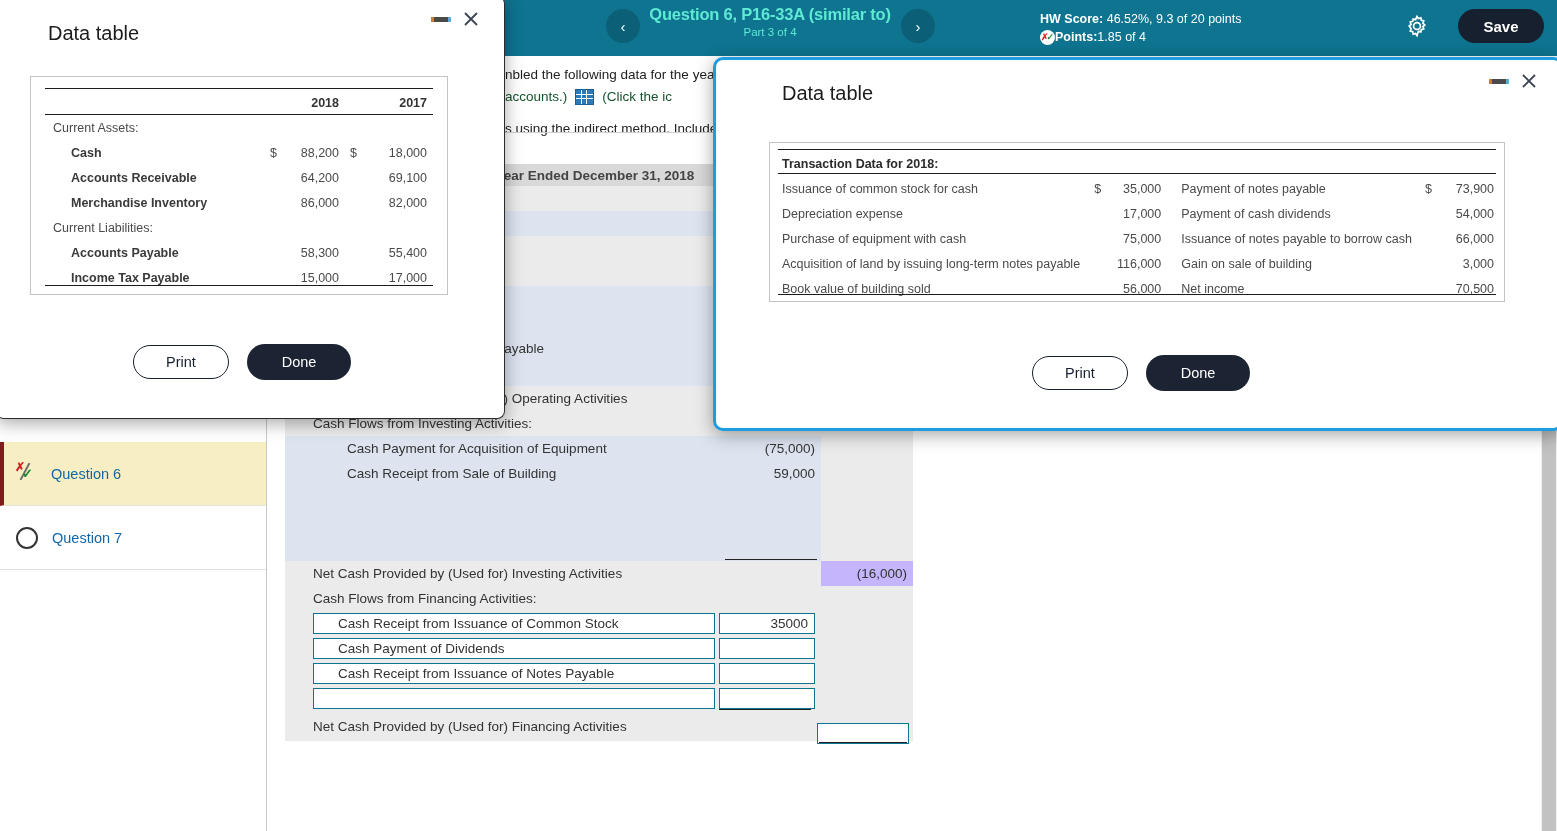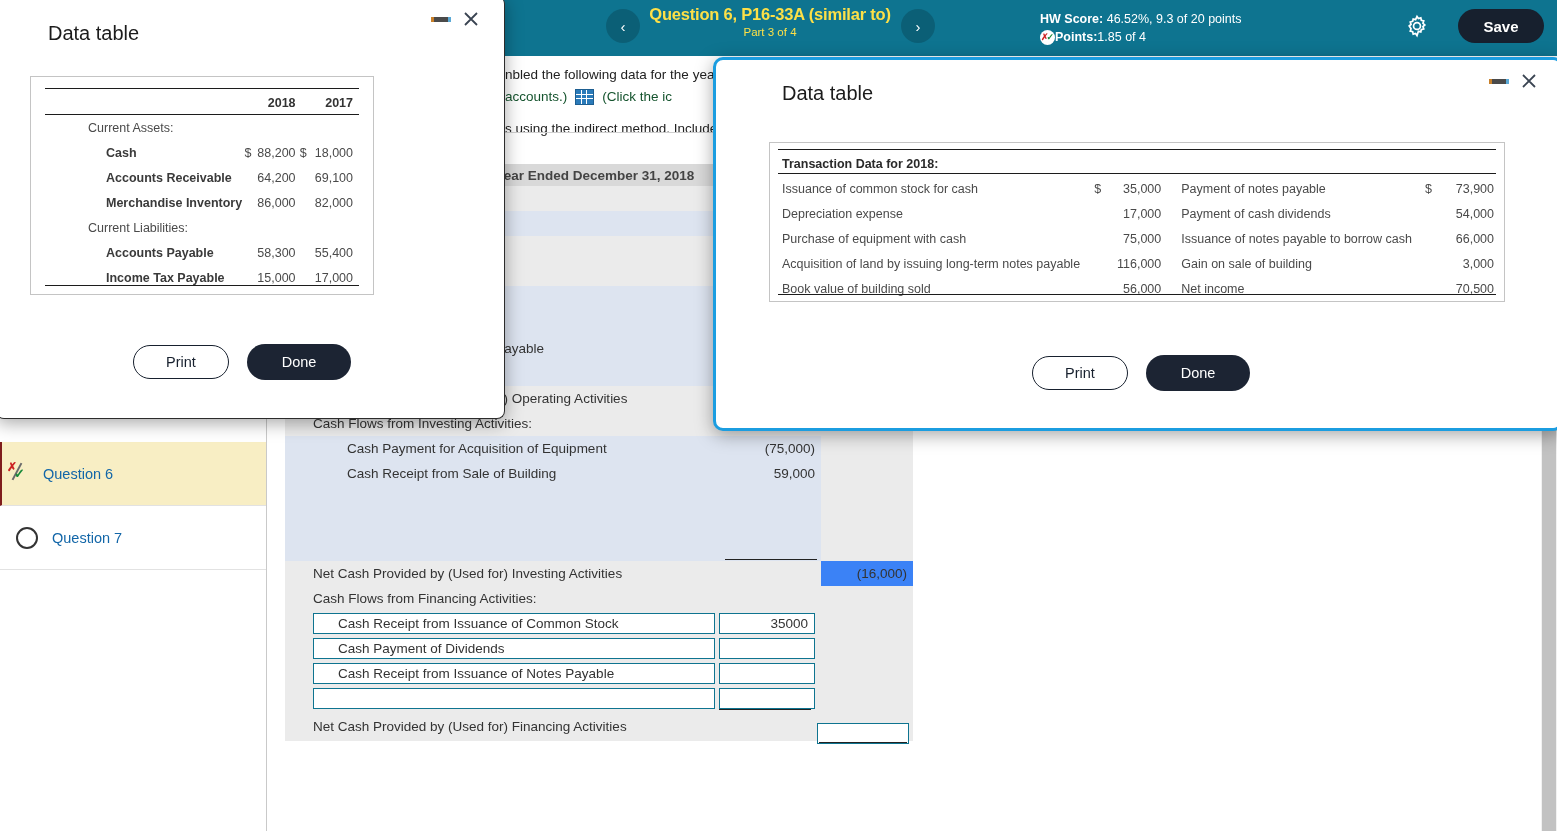--- a/index.html
+++ b/index.html
@@ -27,21 +27,21 @@
     background: rgba(0,0,0,0.18);
     color: #ffffff;
     display: flex; align-items: center; justify-content: center;
     font-size: 15px; line-height: 1;
     cursor: pointer; user-select: none;
   }
   .nav-prev { left: 606px; }
   .nav-next { left: 901px; }
   .q-title-wrap {
     position: absolute; left: 640px; top: 5px; width: 260px;
-    text-align: center; color: #fde047;
+    text-align: center; color: #5eead4;
   }
   .q-title { font-size: 16.5px; font-weight: bold; letter-spacing: -0.2px; white-space: nowrap; }
   .q-part { font-size: 11.5px; margin-top: 2px; font-weight: normal; }
 
   .score-block {
     position: absolute; left: 1040px; top: 10px; color: #ffffff; font-size: 12.5px;
     line-height: 18px;
   }
   .score-line { white-space: nowrap; }
   .score-line b { font-weight: bold; }
@@ -80,21 +80,21 @@
     z-index: 1;
   }
   .sidebar-top-rule { position: absolute; left:0; top: 416px; width: 266px; height: 2px; background:#3b3b3b; }
   .q-item {
     position: absolute; left: 0; width: 266px; height: 64px;
     display: flex; align-items: center; gap: 14px;
     padding-left: 14px; box-sizing: border-box;
     border-bottom: 1px solid #e2e2e2;
     cursor: pointer;
   }
-  .q-item.active { background: #f8eec4; border-left: 2px solid #7f1d1d; padding-left: 5px; }
+  .q-item.active { background: #f8eec4; border-left: 4px solid #7f1d1d; padding-left: 11px; }
   .q-item-label { color: #1266a8; font-size: 14.5px; }
   .q-icon-mixed { width: 22px; height: 22px; position: relative; flex: none; }
   .q-icon-mixed::before {
     content: "\2717"; position: absolute; left: 0; top: -3px;
     color: #cc2222; font-size: 12px; font-weight: bold;
   }
   .q-icon-mixed::after {
     content: "\2713"; position: absolute; left: 7px; top: 3px;
     color: #1a8a3a; font-size: 13px; font-weight: bold;
   }
@@ -144,21 +144,21 @@
     width: 628px;
   }
   .sheet-body { width: 628px; background: #ebebeb; position: relative; }
   .srow { display: flex; height: 25px; align-items: center; font-size: 13.5px; color: #333; }
   .srow .lbl { flex: none; width: 436px; padding-left: 28px; box-sizing: border-box; }
   .srow .lbl.ind { padding-left: 62px; }
   .srow .lbl.ind2 { padding-left: 28px; }
   .srow .c1 { flex: none; width: 100px; text-align: right; padding-right: 6px; box-sizing: border-box; position: relative; }
   .srow .c2 { flex: none; width: 92px; text-align: right; padding-right: 6px; box-sizing: border-box; position: relative; }
   .shade { background: #dde4f0; }
-  .shade2 { background: #3b82f6; }
+  .shade2 { background: #c4b5fd; }
   .underline-cell::after {
     content: ""; position: absolute; left: 4px; right: 4px; bottom: 1px; height: 1.4px; background: #222;
   }
   .sinput {
     height: 21px; border: 1.3px solid #0e7490; background: #ffffff;
     box-sizing: border-box; font-size: 13.5px; color: #333;
     font-family: "Liberation Sans", sans-serif;
     outline: none;
   }
   .sinput.lbl-in { width: 402px; padding-left: 24px; }
@@ -199,21 +199,21 @@
   .btn-min {
     width: 14px; height: 5px; background: #4a4a4a; cursor: pointer;
     box-shadow: -3px 0 0 0 #c8802a, 3px 0 0 0 #5aa9d6;
   }
   .btn-close { cursor: pointer; line-height: 0; }
 
   .dtable {
     position: absolute; border: 1px solid #c4c4c4; background: #ffffff;
     box-sizing: border-box;
   }
-  .d1 .dtable { left: 34px; top: 80px; width: 344px; height: 219px; padding-left: 35px; }
+  .d1 .dtable { left: 34px; top: 80px; width: 418px; height: 219px; }
   .d2 .dtable { left: 53px; top: 82px; width: 736px; height: 160px; }
   .dt-line-top { position: absolute; height: 1.4px; background: #1c1c1c; }
   .dt-line-bot { position: absolute; height: 1.4px; background: #1c1c1c; }
 
   
   .t1 { width: 100%; border-collapse: collapse; font-size: 12.5px; color: #4a4a4a; }
   .t1 th, .t1 td { padding: 0; height: 25px; vertical-align: middle; }
   .t1 .name { padding-left: 22px; white-space: nowrap; }
   .t1 .name.ind { padding-left: 40px; font-weight: bold; color: #3a3a3a; }
   .t1 .dol { width: 16px; text-align: right; }

